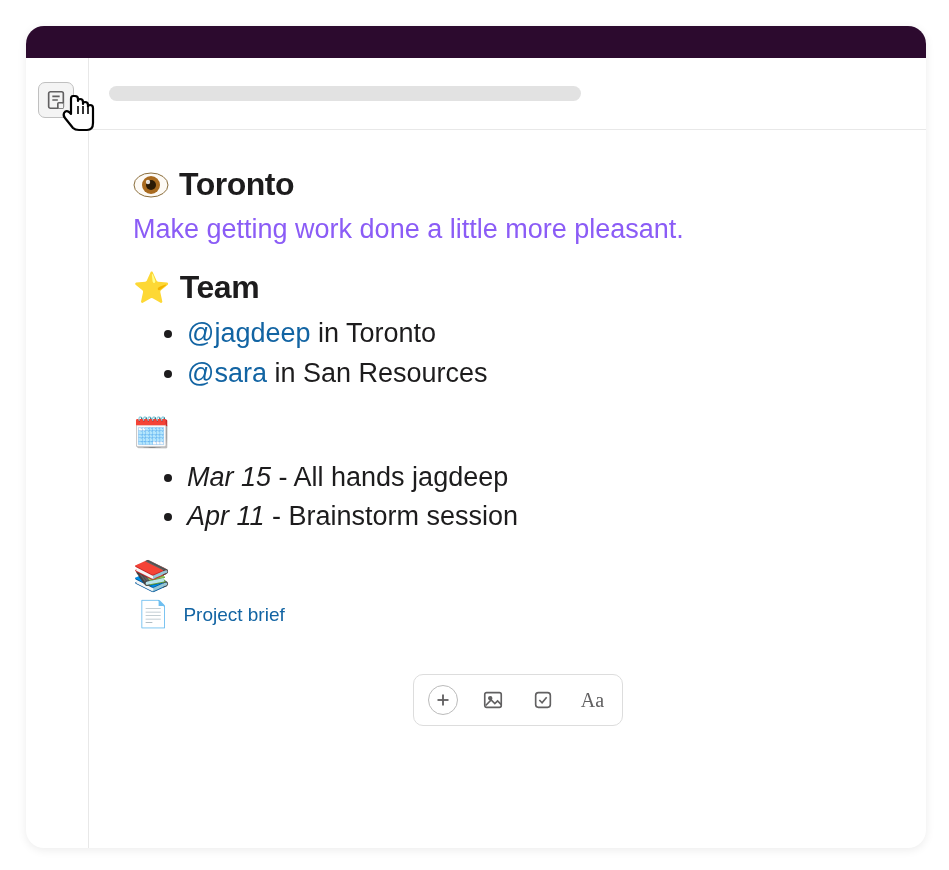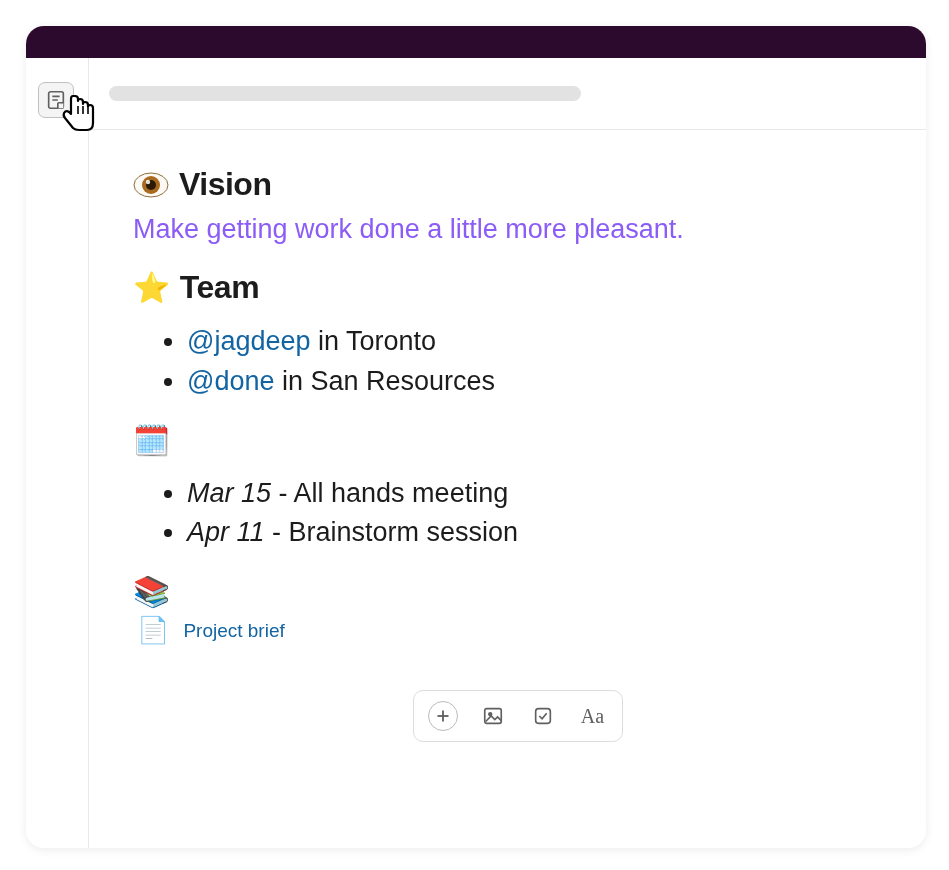--- a/index.html
+++ b/index.html
@@ -104,21 +104,21 @@
     }
     .vision-text {
       font-size: 27px;
       color: #8b5cf6;
       margin-top: 8px;
       line-height: 1.35;
     }
     ul.plain {
       list-style: disc;
       margin-left: 54px;
-      margin-top: 16px;
+      margin-top: 8px;
     }
     ul.plain li {
       font-size: 27px;
       color: #1d1c1d;
       line-height: 1.45;
     }
     .mention {
       color: #1264a3;
     }
     .italic {
@@ -209,43 +209,43 @@
 
         <div class="h">
           <span class="eye-emoji">
             <svg width="36" height="26" viewBox="0 0 36 26">
               <ellipse cx="18" cy="13" rx="17" ry="12" fill="#fdfaf5" stroke="#8a6d3b" stroke-width="1"></ellipse>
               <circle cx="18" cy="13" r="9" fill="#a86a1f"></circle>
               <circle cx="18" cy="13" r="5" fill="#2b1a05"></circle>
               <circle cx="15" cy="10" r="2.2" fill="#fff" opacity="0.85"></circle>
             </svg>
           </span>
-          <span>Vision</span>
+          <span>Toronto</span>
         </div>
         <div class="vision-text">Make getting work done a little more pleasant.</div>
 
         <div class="h">
           <span class="h-emoji">⭐</span>
           <span>Team</span>
         </div>
         <ul class="plain">
           <li>
             <span class="mention">@jagdeep</span><span> in Toronto</span>
           </li>
           <li>
-            <span class="mention">@done</span><span> in San Resources</span>
+            <span class="mention">@sara</span><span> in San Resources</span>
           </li>
         </ul>
 
         <div class="h">
           <span class="h-emoji">🗓️</span>
         </div>
         <ul class="plain">
           <li>
-            <span class="italic">Mar 15</span><span> - All hands meeting</span>
+            <span class="italic">Mar 15</span><span> - All hands jagdeep</span>
           </li>
           <li>
             <span class="italic">Apr 11</span><span> - Brainstorm session</span>
           </li>
         </ul>
 
         <div class="h">
           <span class="h-emoji">📚</span>
         </div>
         <div class="res-row">

